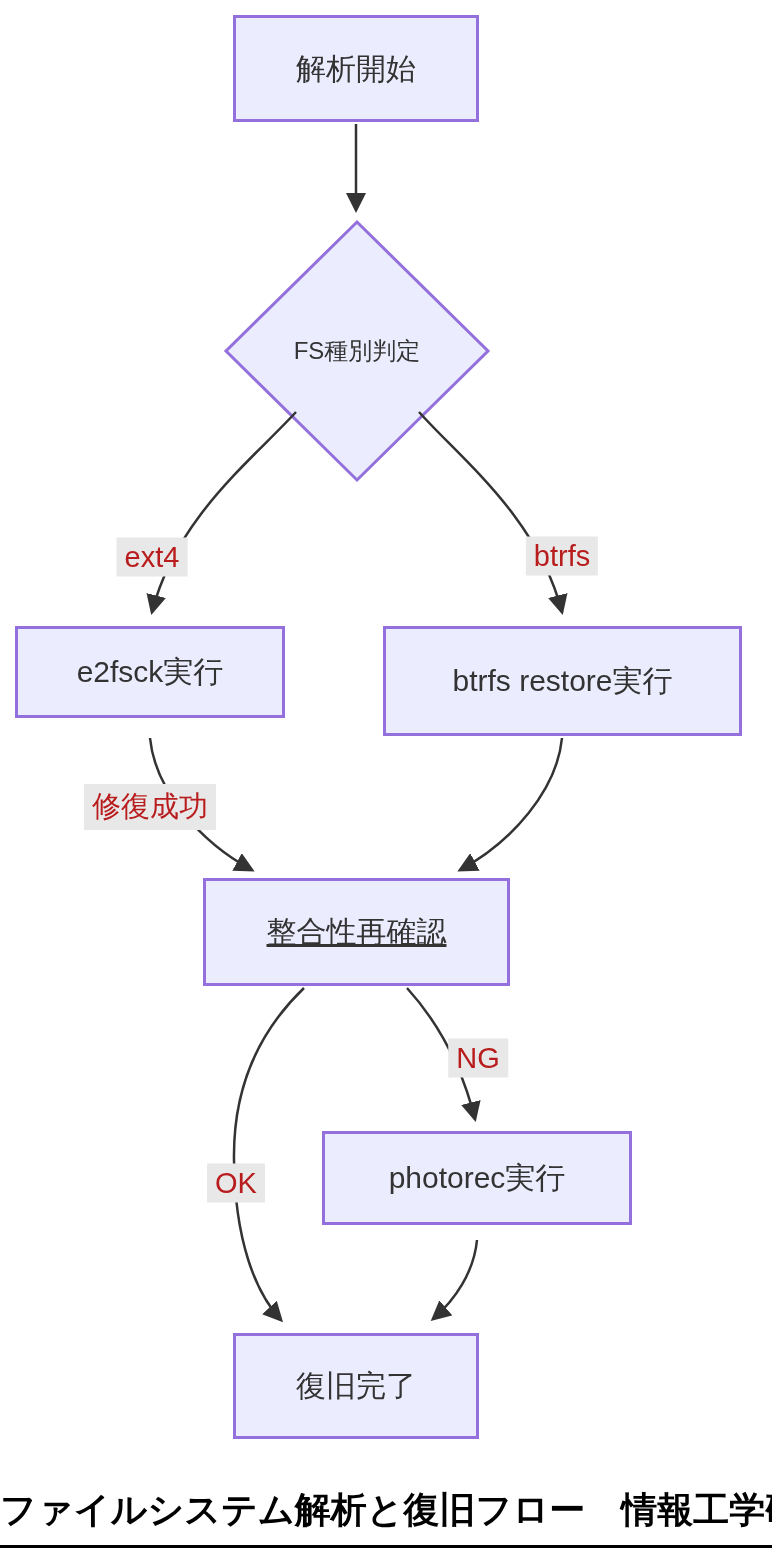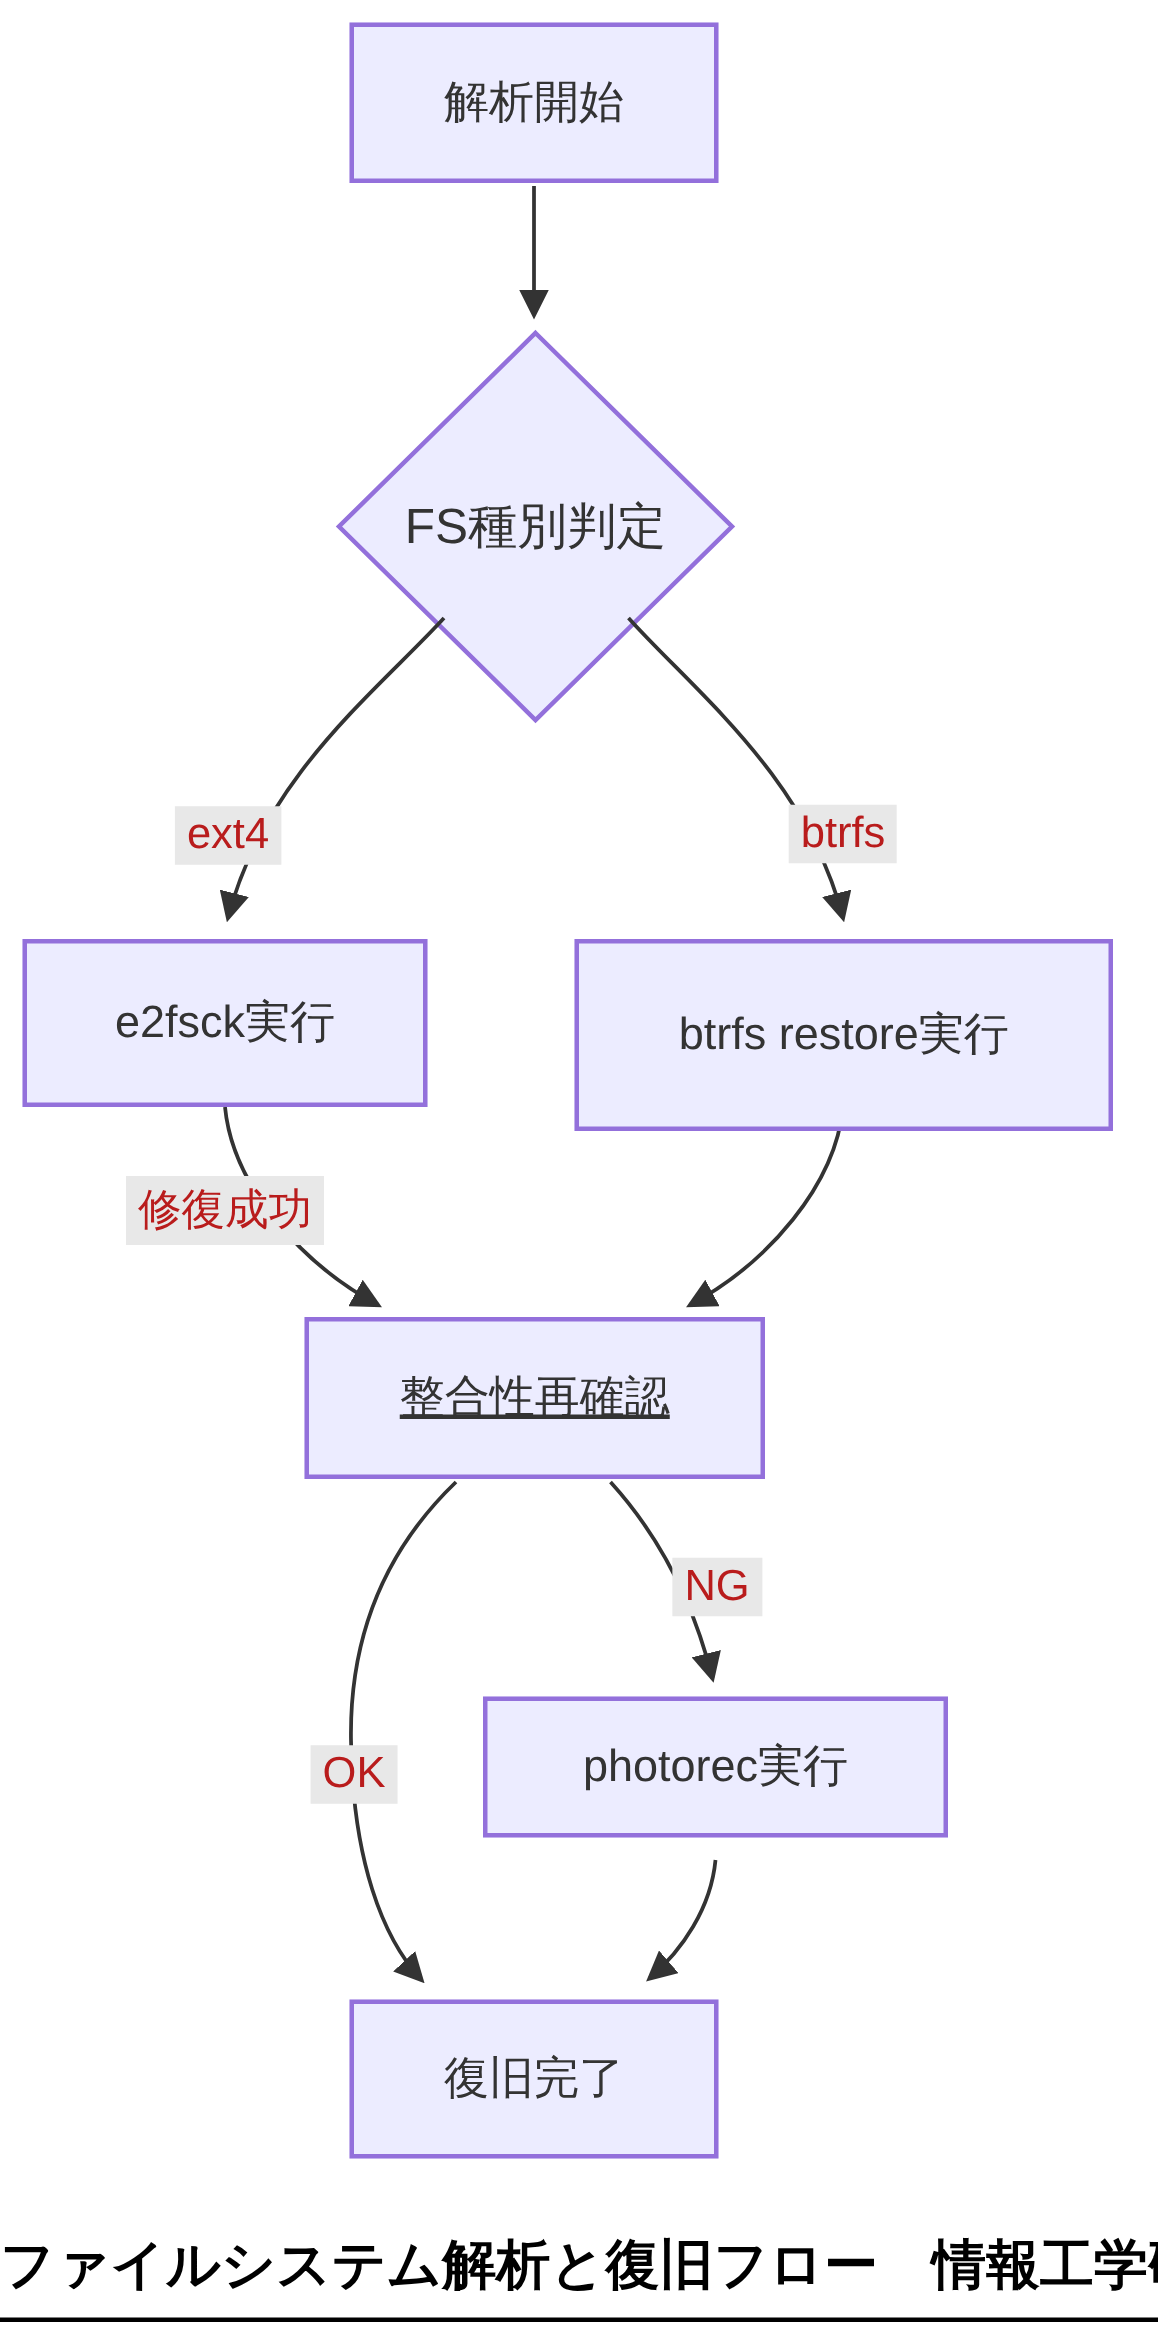--- a/index.html
+++ b/index.html
@@ -28,35 +28,35 @@
     border: 3px solid #9370DB;
     color: #333333;
     font-size: 30px;
     display: flex;
     align-items: center;
     justify-content: center;
     text-align: center;
     line-height: 1.2;
   }
   #node-start      { left: 233px; top: 15px;   width: 246px; height: 107px; }
-  #node-e2fsck     { left: 15px;  top: 626px;  width: 270px; height: 112px; }
-  #node-btrfs      { left: 383px; top: 626px;  width: 359px; height: 128px; }
+  #node-e2fsck     { left: 15px;  top: 626px;  width: 270px; height: 92px; }
+  #node-btrfs      { left: 383px; top: 626px;  width: 359px; height: 110px; }
   #node-recheck    { left: 203px; top: 878px;  width: 307px; height: 108px; text-decoration: underline; }
   #node-photorec   { left: 322px; top: 1131px; width: 310px; height: 94px; }
   #node-done       { left: 233px; top: 1333px; width: 246px; height: 106px; }
 
   .diamond-label {
     position: absolute;
     left: 237px; top: 320px;
     width: 240px; height: 62px;
     display: flex;
     align-items: center;
     justify-content: center;
     color: #333333;
-    font-size: 33px;
+    font-size: 24px;
   }
 
   .edge-label {
     position: absolute;
     transform: translate(-50%, -50%);
     background: #e8e8e8;
     color: #b91c1c;
     font-size: 29px;
     padding: 3px 8px;
     white-space: nowrap;

